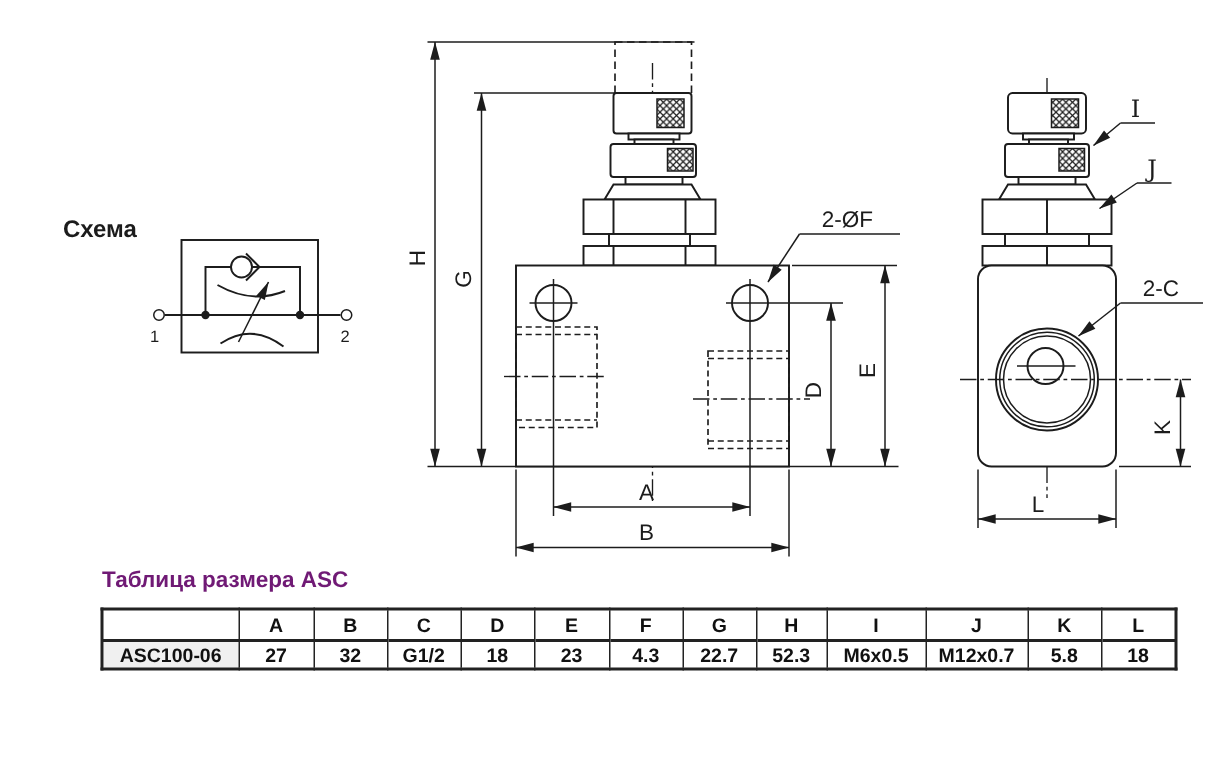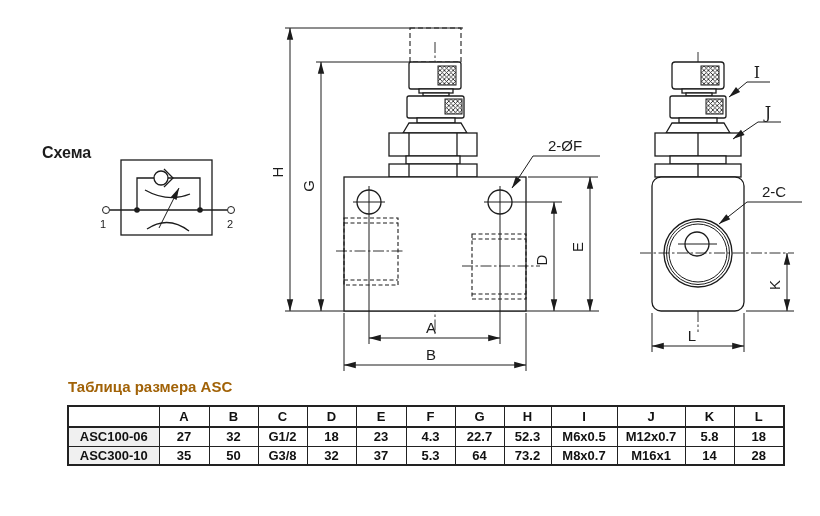--- a/index.html
+++ b/index.html
@@ -19,21 +19,21 @@
   .dot { fill:var(--line); stroke:none; }
   .knurl { stroke:var(--line); stroke-width:1; fill:url(#knurl); }
   text { fill:var(--line); }
   .dl  { font:15px "Liberation Sans",sans-serif; text-anchor:middle; }
   .dserif { font:16px "DejaVu Serif",serif; text-anchor:middle; }
   .schem-title { font:bold 16px "Liberation Sans",sans-serif; }
   .portnum { font:11px "Liberation Sans",sans-serif; text-anchor:middle; }
   #arrow path { fill:var(--line); }
 
   
-  .table-title { position:absolute; left:68px; top:378px; font:bold 15px "Liberation Sans",sans-serif; color:#a16207; }
+  .table-title { position:absolute; left:68px; top:378px; font:bold 15px "Liberation Sans",sans-serif; color:#701a75; }
   .size-table-wrap { position:absolute; left:67px; top:405px; }
   table.sizes { border-collapse:collapse; table-layout:fixed; width:716px;
                 font:bold 13px "Liberation Sans",sans-serif; color:#111; }
   table.sizes th, table.sizes td { border:1.5px solid #222; text-align:center;
                 height:19px; padding:0 2px; overflow:hidden; white-space:nowrap; }
   table.sizes thead th { height:21px; border-bottom-width:2px; }
   table.sizes td.model { background:#f0f0f0; }
   table.sizes { border:2px solid #222; }
 </style>
 </head>
@@ -231,31 +231,16 @@
             <td>18</td>
             <td>23</td>
             <td>4.3</td>
             <td>22.7</td>
             <td>52.3</td>
             <td>M6x0.5</td>
             <td>M12x0.7</td>
             <td>5.8</td>
             <td>18</td>
           </tr>
-          <tr>
-            <td class="model">ASC300-10</td>
-            <td>35</td>
-            <td>50</td>
-            <td>G3/8</td>
-            <td>32</td>
-            <td>37</td>
-            <td>5.3</td>
-            <td>64</td>
-            <td>73.2</td>
-            <td>M8x0.7</td>
-            <td>M16x1</td>
-            <td>14</td>
-            <td>28</td>
-          </tr>
         </tbody>
       </table>
   </div>
 </div>
 
 </body></html>

